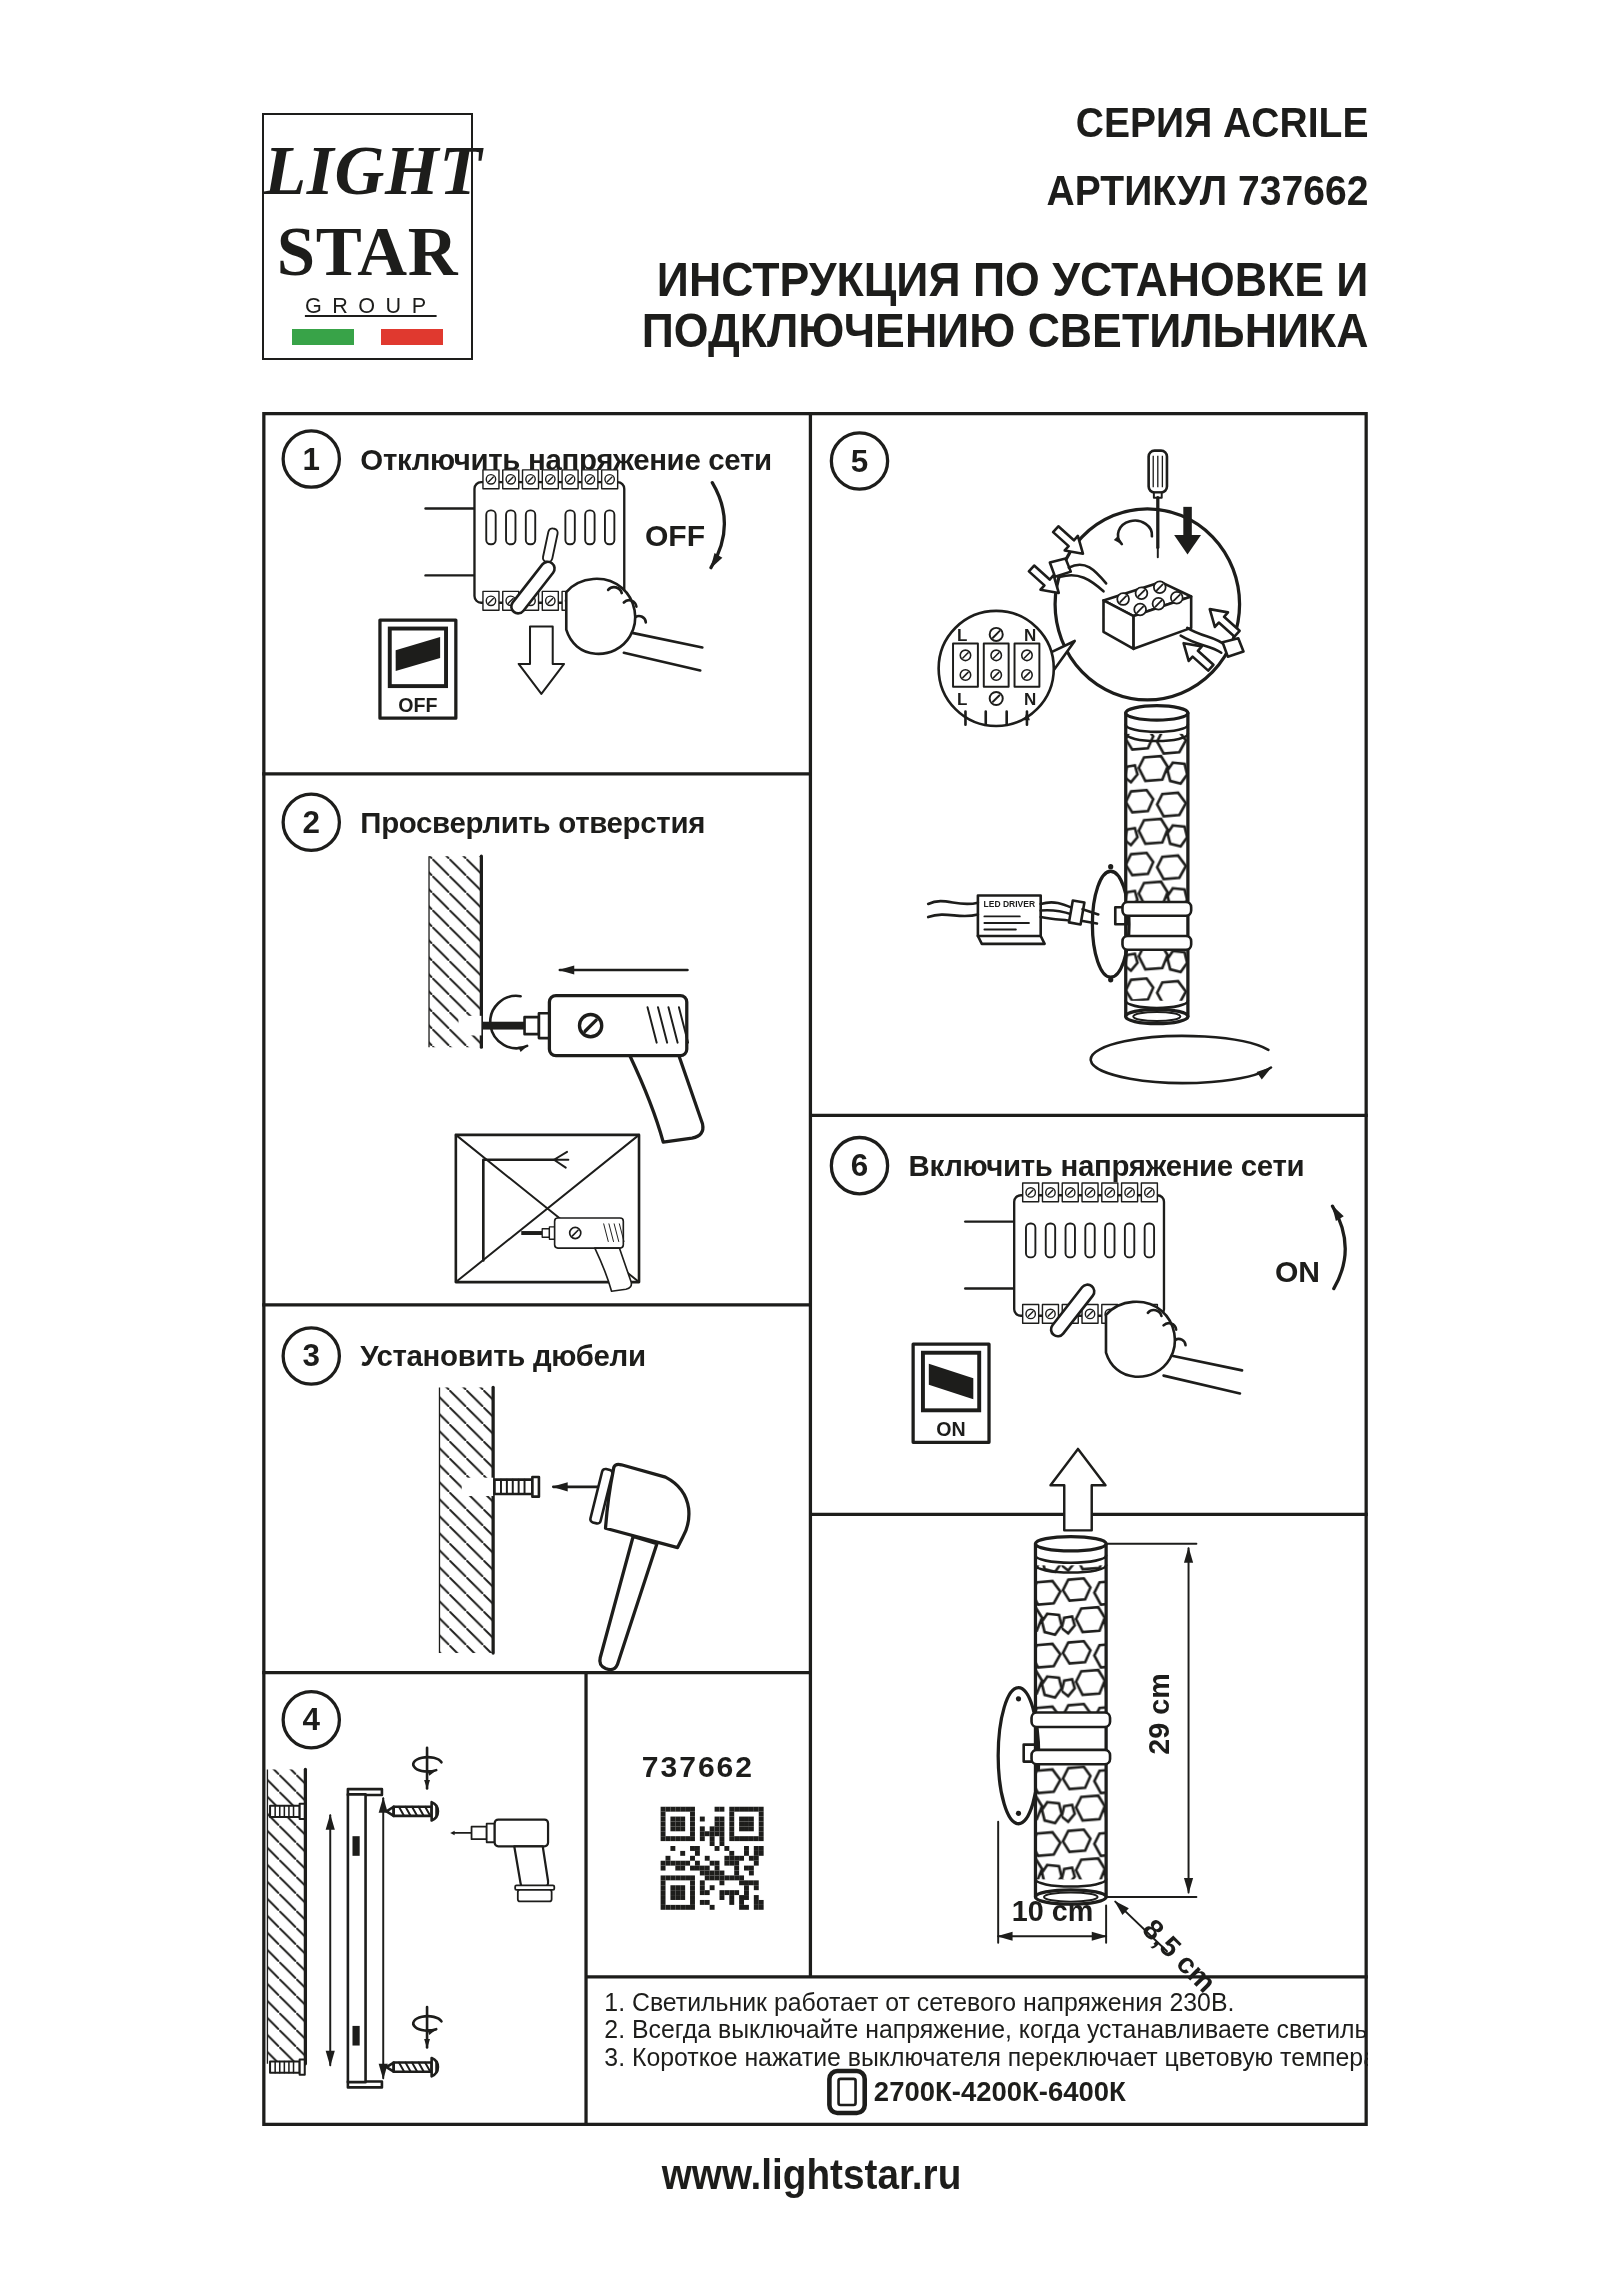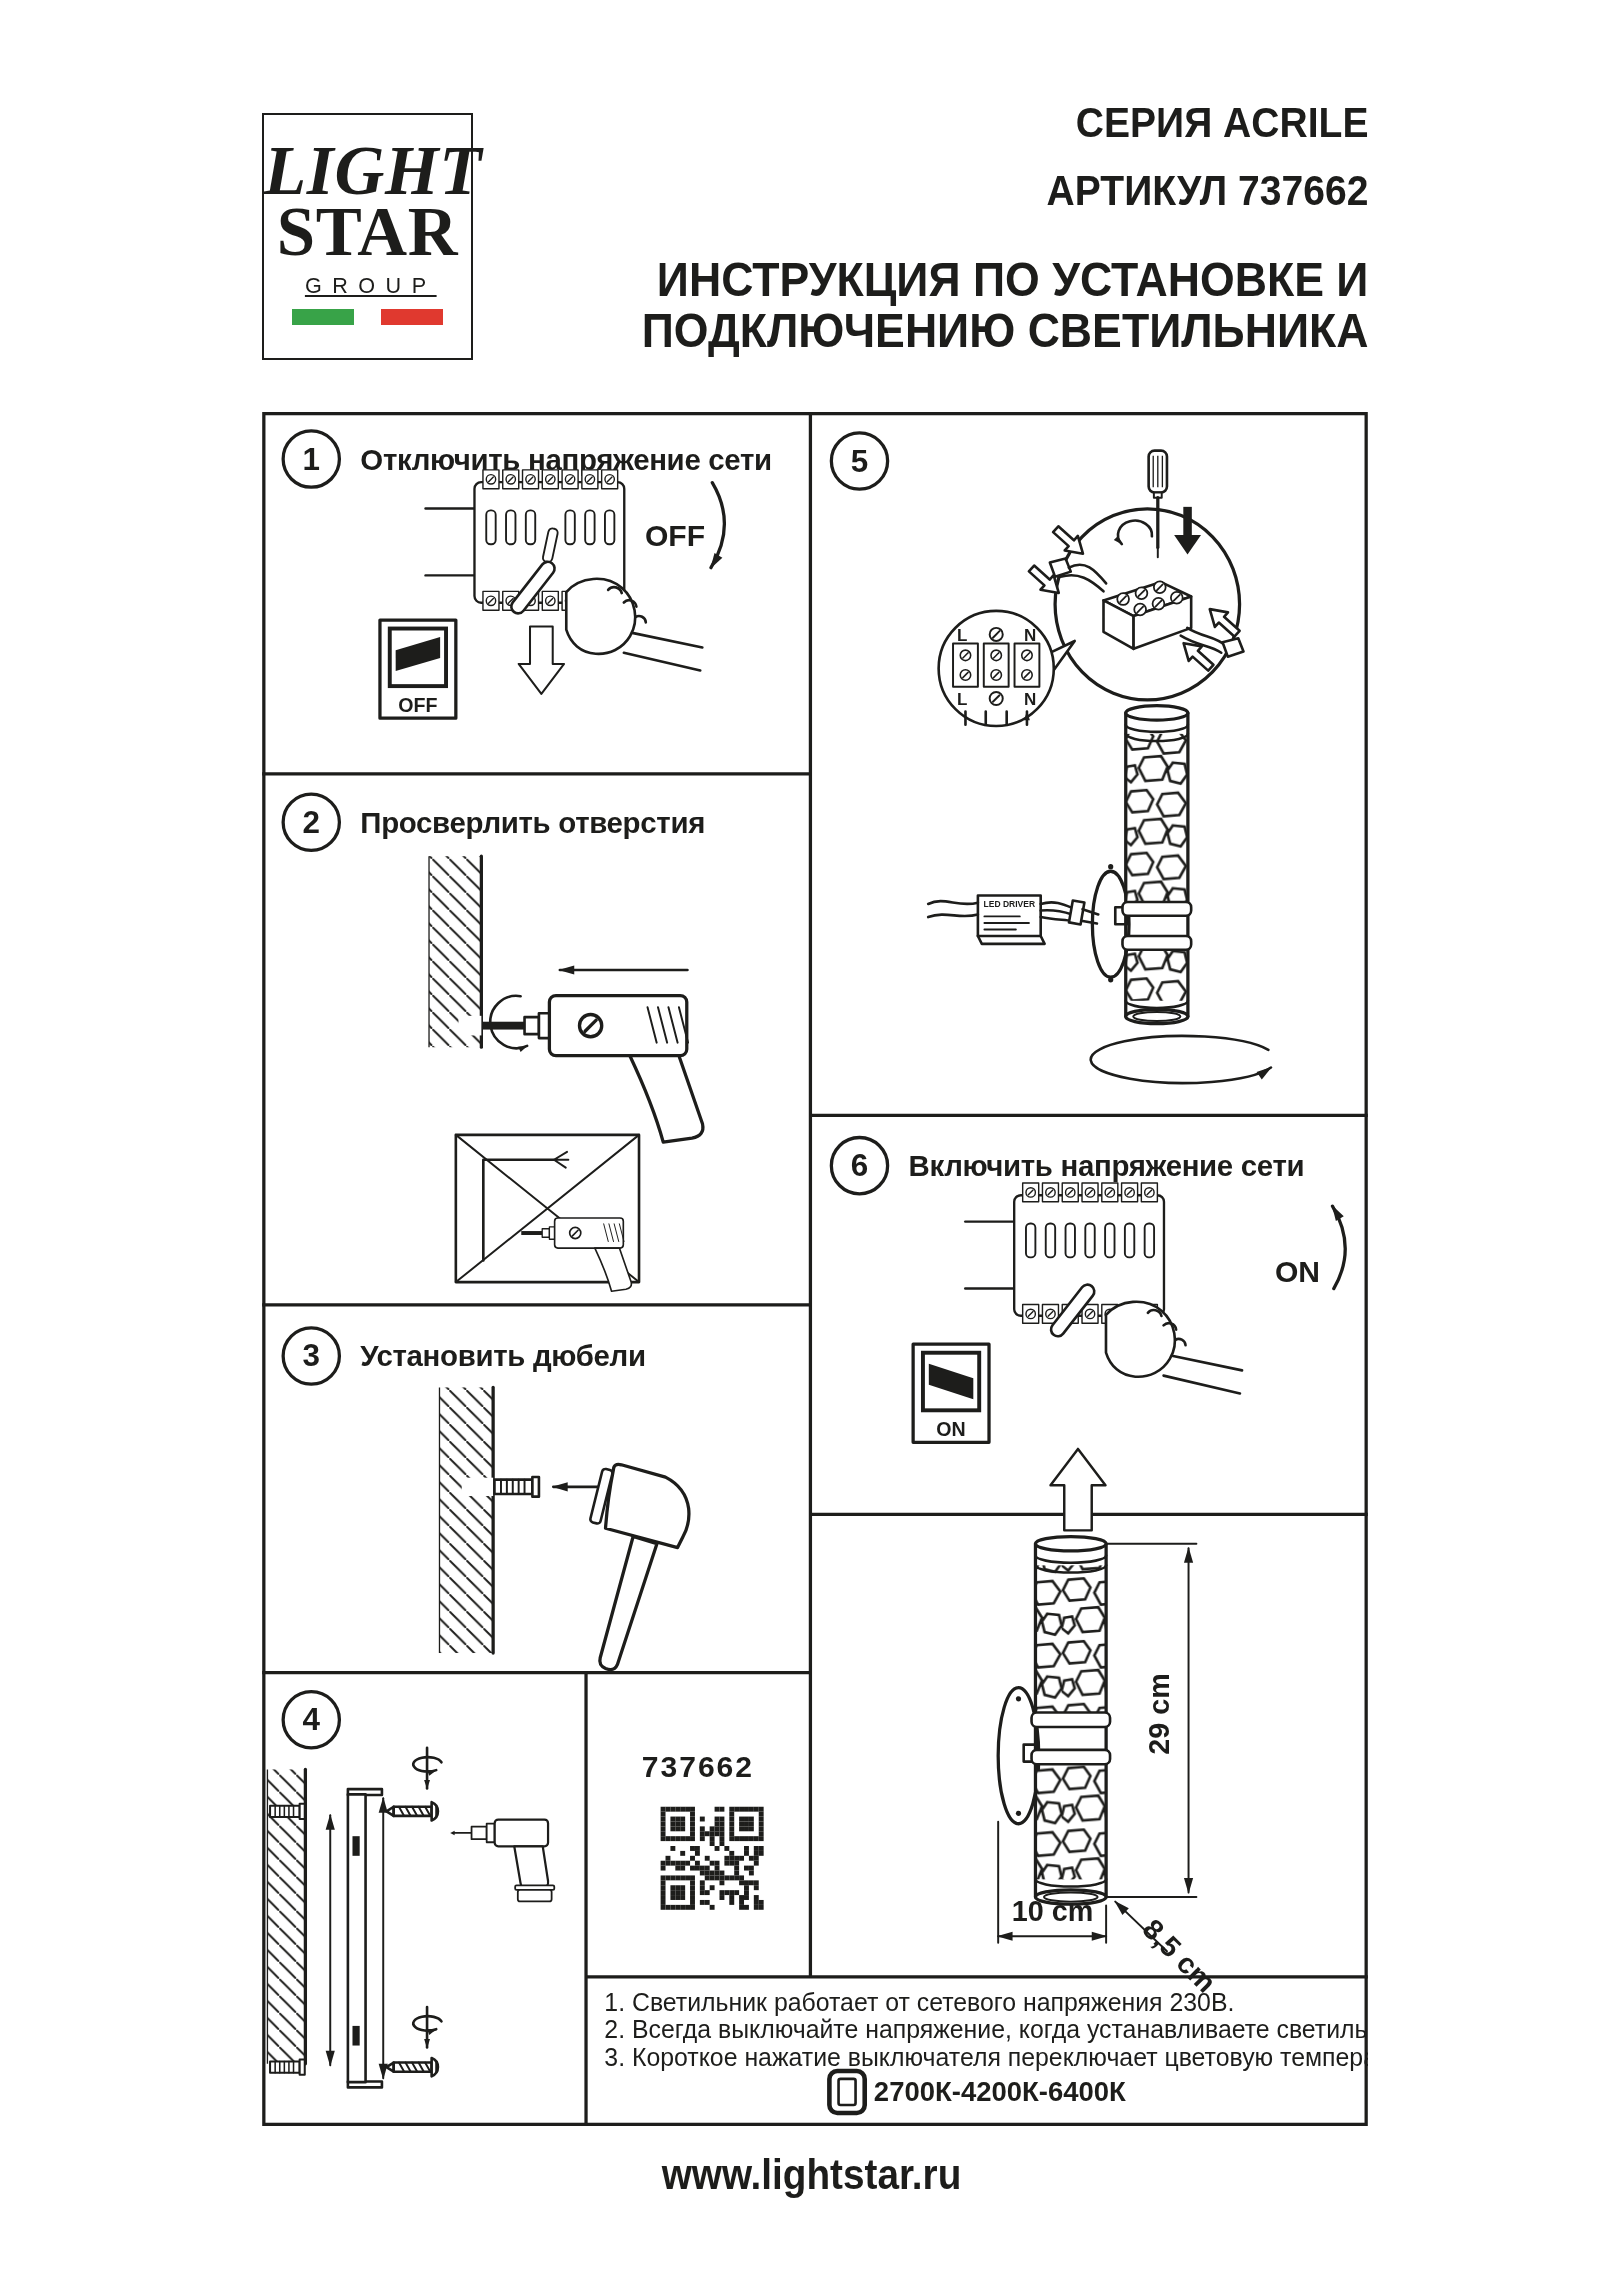--- a/index.html
+++ b/index.html
@@ -4,21 +4,21 @@
 <style>
   html,body{margin:0;padding:0;}
   body{width:1623px;height:2295px;position:relative;background:#fff;overflow:hidden;
        font-family:"Liberation Sans",sans-serif;color:#1d1d1b;}
   #page{position:absolute;inset:0;}
 
   
   #logo-box{position:absolute;left:262px;top:113px;width:211px;height:247px;
             border:2.6px solid #1d1d1b;box-sizing:border-box;text-align:center;}
   .logo-word{font-family:"Liberation Serif",serif;font-weight:700;font-size:69px;
-             line-height:.88;letter-spacing:0.7px;}
+             line-height:.88;letter-spacing:0.7px;margin-top:20px;}
   .logo-word.first{margin-top:26px;font-style:italic;}
   #logo-group{font-size:21.6px;font-weight:400;letter-spacing:10.5px;margin-left:6.5px;margin-top:10.5px;text-decoration:underline;}
   #logo-flag{width:151px;height:15.7px;margin:10.5px auto 0;display:flex;}
   #logo-flag span{height:100%;}
   .fl-g{width:41%;} .fl-w{width:18%;} .fl-r{width:41%;}
 
   #header-text{position:absolute;right:255px;top:99px;text-align:right;
                transform:scaleX(.93);transform-origin:top right;}
   .h-series{font-size:42px;font-weight:700;}
   .h-article{font-size:42px;font-weight:700;margin-top:19.6px;}

